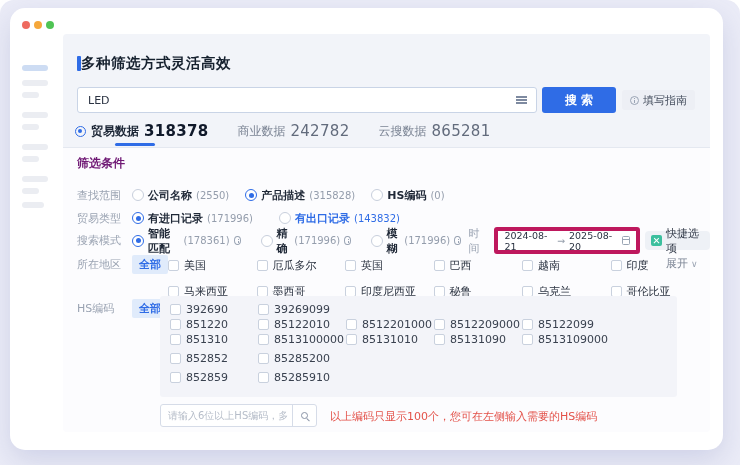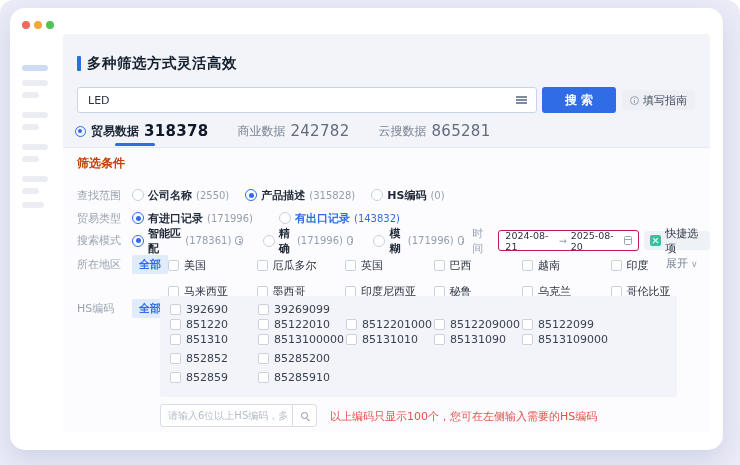--- a/index.html
+++ b/index.html
@@ -13,21 +13,21 @@
   .dot.r{background:#ee6a5f;} .dot.o{background:#f5a73b;} .dot.g{background:#4fc454;}
   
   .sidebar{position:absolute;left:0;top:34px;width:53px;height:400px;}
   .sk{position:absolute;left:12px;height:6px;border-radius:3px;background:#ebedf2;}
   .sk.blue{background:#cddcf3;}
   
   .main{position:absolute;left:53px;top:26px;width:647px;height:398px;background:#fcfcfe;
     border-radius:4px;overflow:hidden;font-size:11px;color:#1c2534;}
   .top-block{position:absolute;left:0;top:0;width:100%;height:114px;background:#f2f4f9;
     border-bottom:1px solid #e4e8f0;box-sizing:border-box;}
-  .title-row{position:absolute;left:14px;top:20px;display:flex;align-items:center;gap:6px;}
+  .title-row{position:absolute;left:14px;top:20px;display:flex;align-items:center;}
   .tbar{width:4px;height:15px;background:#2f6ce6;border-radius:1px;}
   .page-title{font-size:14.5px;font-weight:bold;color:#15202e;margin:0;letter-spacing:.5px;}
   .search-row{position:absolute;left:14px;top:53px;display:flex;align-items:center;}
   .search-box{width:460px;height:26px;background:#fff;border:1px solid #c9d4e6;border-radius:3px;
     box-sizing:border-box;display:flex;align-items:center;}
   .search-box input{flex:1;border:0;outline:none;background:transparent;font:inherit;
     font-size:11px;color:#2b3342;padding:0 0 0 10px;}
   .menu-icon{width:11px;height:8px;margin-right:9px;position:relative;}
   .menu-icon::before{content:"";position:absolute;left:0;top:0;width:11px;height:1.5px;background:#7e8aa0;
     box-shadow:0 3px 0 #7e8aa0,0 6px 0 #7e8aa0;}
@@ -42,33 +42,33 @@
   .tabs{position:absolute;left:12px;top:86px;display:flex;align-items:center;gap:29px;height:22px;}
   .tab{display:flex;align-items:center;gap:5px;cursor:pointer;position:relative;}
   .tab .tname{font-size:12px;color:#7b8494;}
   .tab .tcount{font-size:15px;color:#626b7c;letter-spacing:.3px;}
   .tab.active .tname{color:#1b2535;font-weight:bold;}
   .tab.active .tcount{color:#10192a;font-weight:bold;}
   .tab-ico{width:11px;height:11px;border:1.5px solid #2f6ce6;border-radius:50%;box-sizing:border-box;position:relative;}
   .tab-ico::after{content:"";position:absolute;left:2px;top:2px;width:4px;height:4px;border-radius:50%;background:#2f6ce6;}
   .underline{position:absolute;left:40px;top:21px;width:40px;height:3px;background:#2f6ce6;border-radius:2px;}
   
-  .sec-title{position:absolute;left:14px;top:121px;font-size:12px;font-weight:bold;color:#c2410c;margin:0;}
+  .sec-title{position:absolute;left:14px;top:121px;font-size:12px;font-weight:bold;color:#701a75;margin:0;}
   .frow{position:absolute;left:14px;display:flex;align-items:center;}
   .flabel{width:55px;color:#9aa3b2;font-size:11px;flex:none;}
   .opts{display:flex;align-items:center;}
   .opt{display:flex;align-items:center;gap:4px;cursor:pointer;}
   .radio{width:12px;height:12px;border:1px solid #c8cfdc;border-radius:50%;background:#fff;box-sizing:border-box;position:relative;flex:none;}
   .opt.checked .radio{border-color:#2f6ce6;}
   .opt.checked .radio::after{content:"";position:absolute;left:2.5px;top:2.5px;width:5px;height:5px;border-radius:50%;background:#2f6ce6;}
   .oname{font-weight:bold;color:#1f2837;font-size:11px;}
   .ocount{color:#949dac;font-size:10px;}
   .opt.linkblue .oname,.opt.linkblue .ocount{color:#2f6ce6;}
   .time-label{color:#9aa3b2;margin-left:8px;}
-  .date-box{margin-left:6px;height:19px;background:#fff;border:1px solid #be185d;border-radius:3px;
+  .date-box{margin-left:6px;height:19px;background:#fff;border:4px solid #be185d;border-radius:3px;
     display:flex;align-items:center;gap:4px;padding:0 6px;font-size:9.5px;color:#2b3342;cursor:pointer;}
   .arrow{color:#98a1ae;}
   .cal-icon{width:9px;height:9px;border:1px solid #9aa5b4;border-radius:1.5px;position:relative;box-sizing:border-box;}
   .cal-icon::before{content:"";position:absolute;left:0;top:2px;width:7px;height:1px;background:#9aa5b4;}
   .quick-pill{margin-left:5px;height:19px;background:#eef1f6;border-radius:4px;display:flex;
     align-items:center;gap:4px;padding:0 6px;cursor:pointer;color:#2b3342;font-size:11px;}
   .quick-ico{width:11px;height:11px;background:#3bbf9e;border-radius:2px;position:relative;flex:none;}
   .quick-ico::before,.quick-ico::after{content:"";position:absolute;left:2px;top:5px;width:7px;height:1.4px;background:#fff;}
   .quick-ico::before{transform:rotate(45deg);} .quick-ico::after{transform:rotate(-45deg);}
   .all-pill{background:#e0ebfb;color:#2f6ce6;font-weight:bold;font-size:11px;border-radius:2px;

